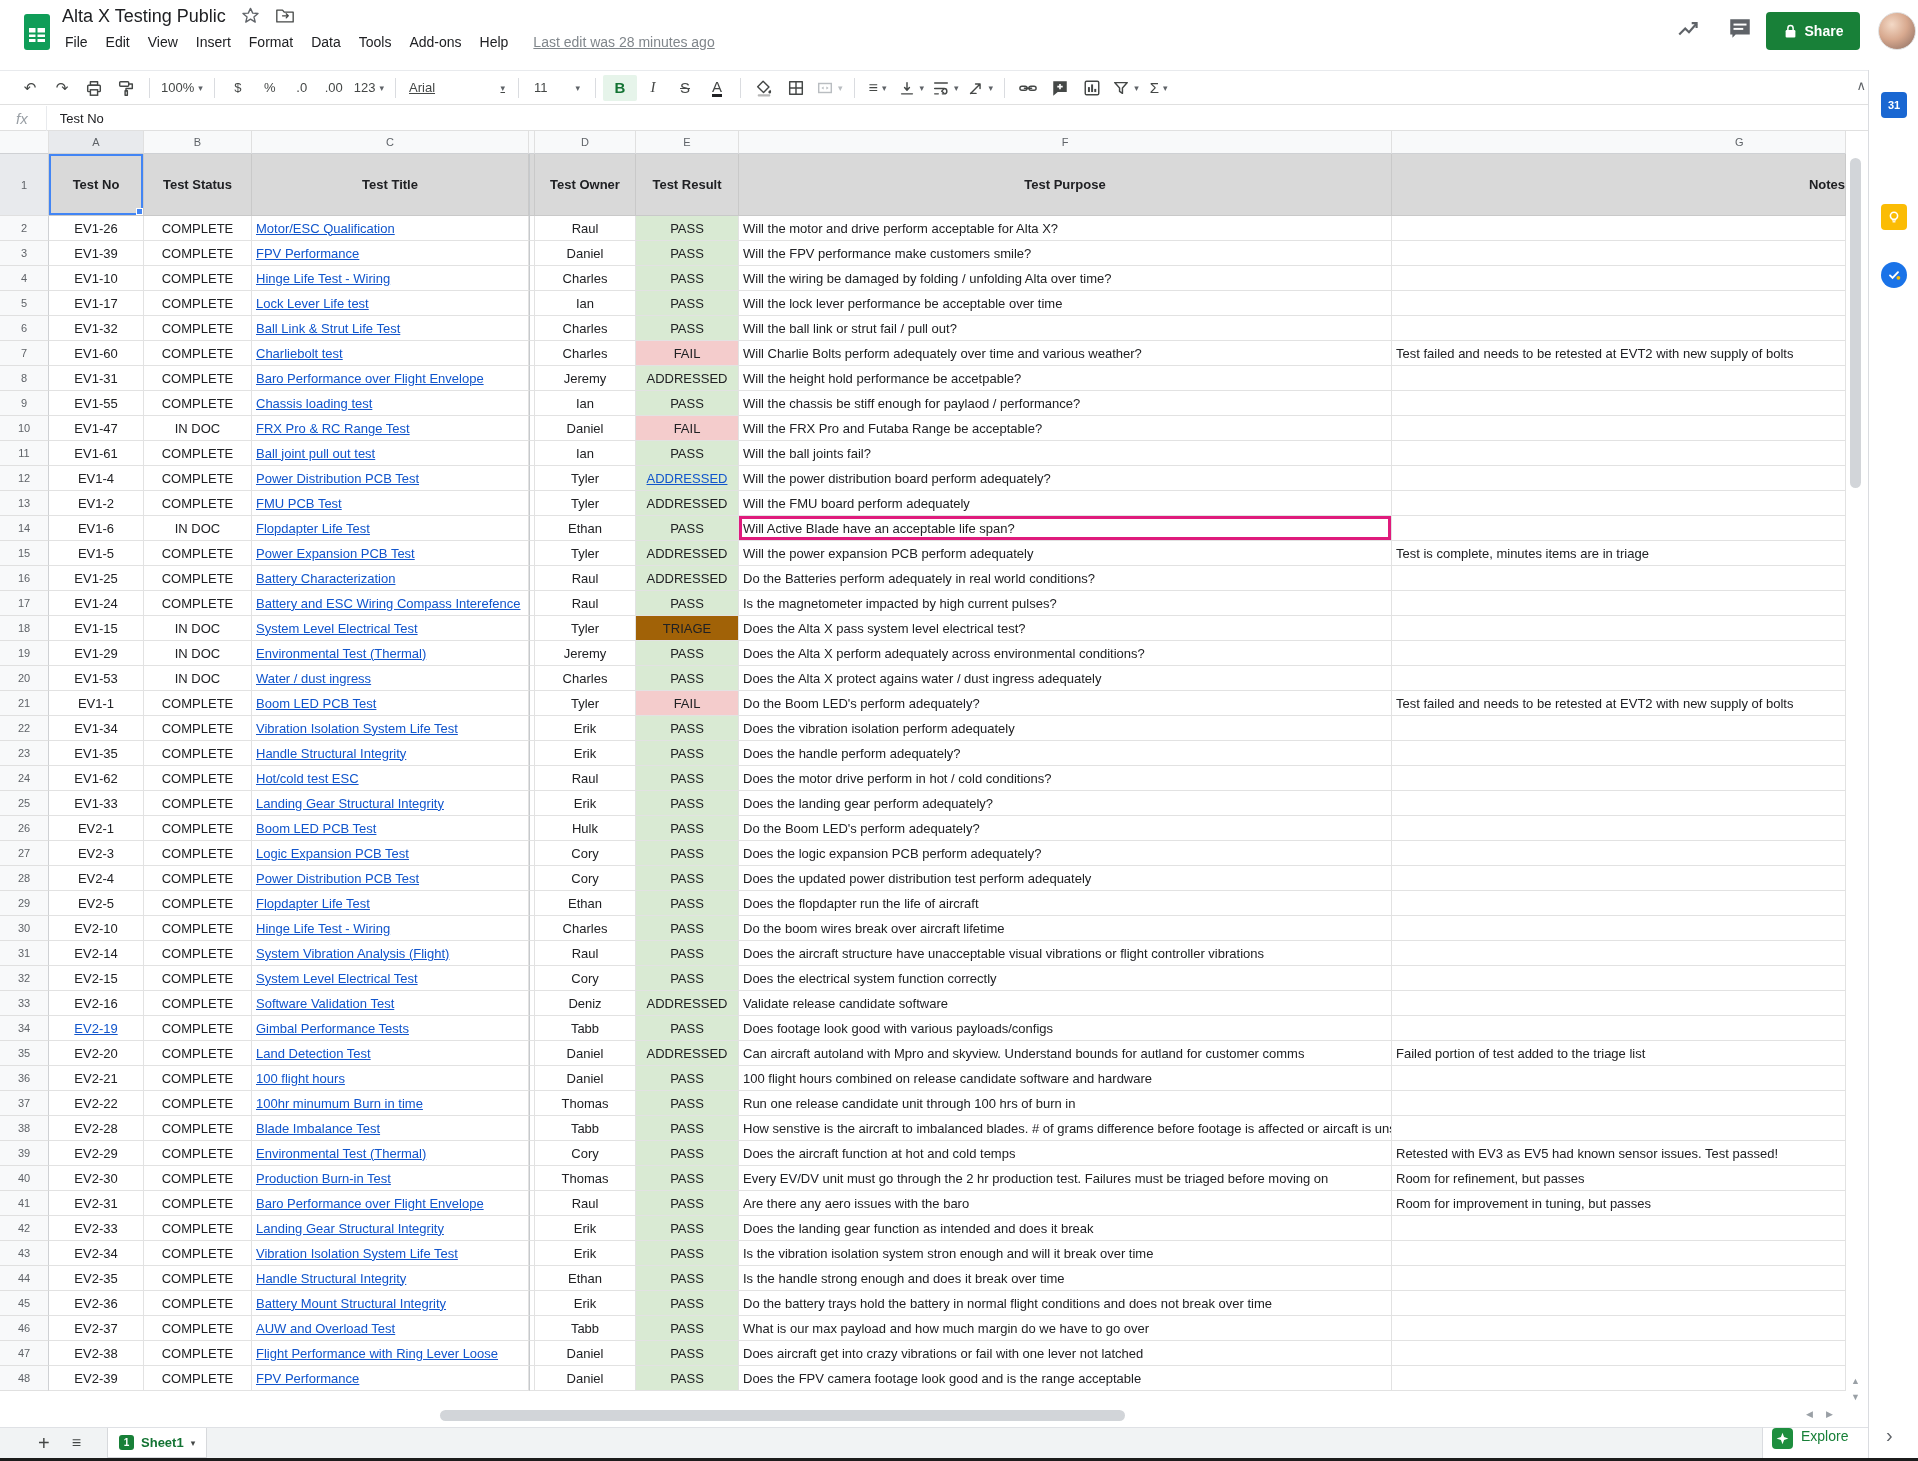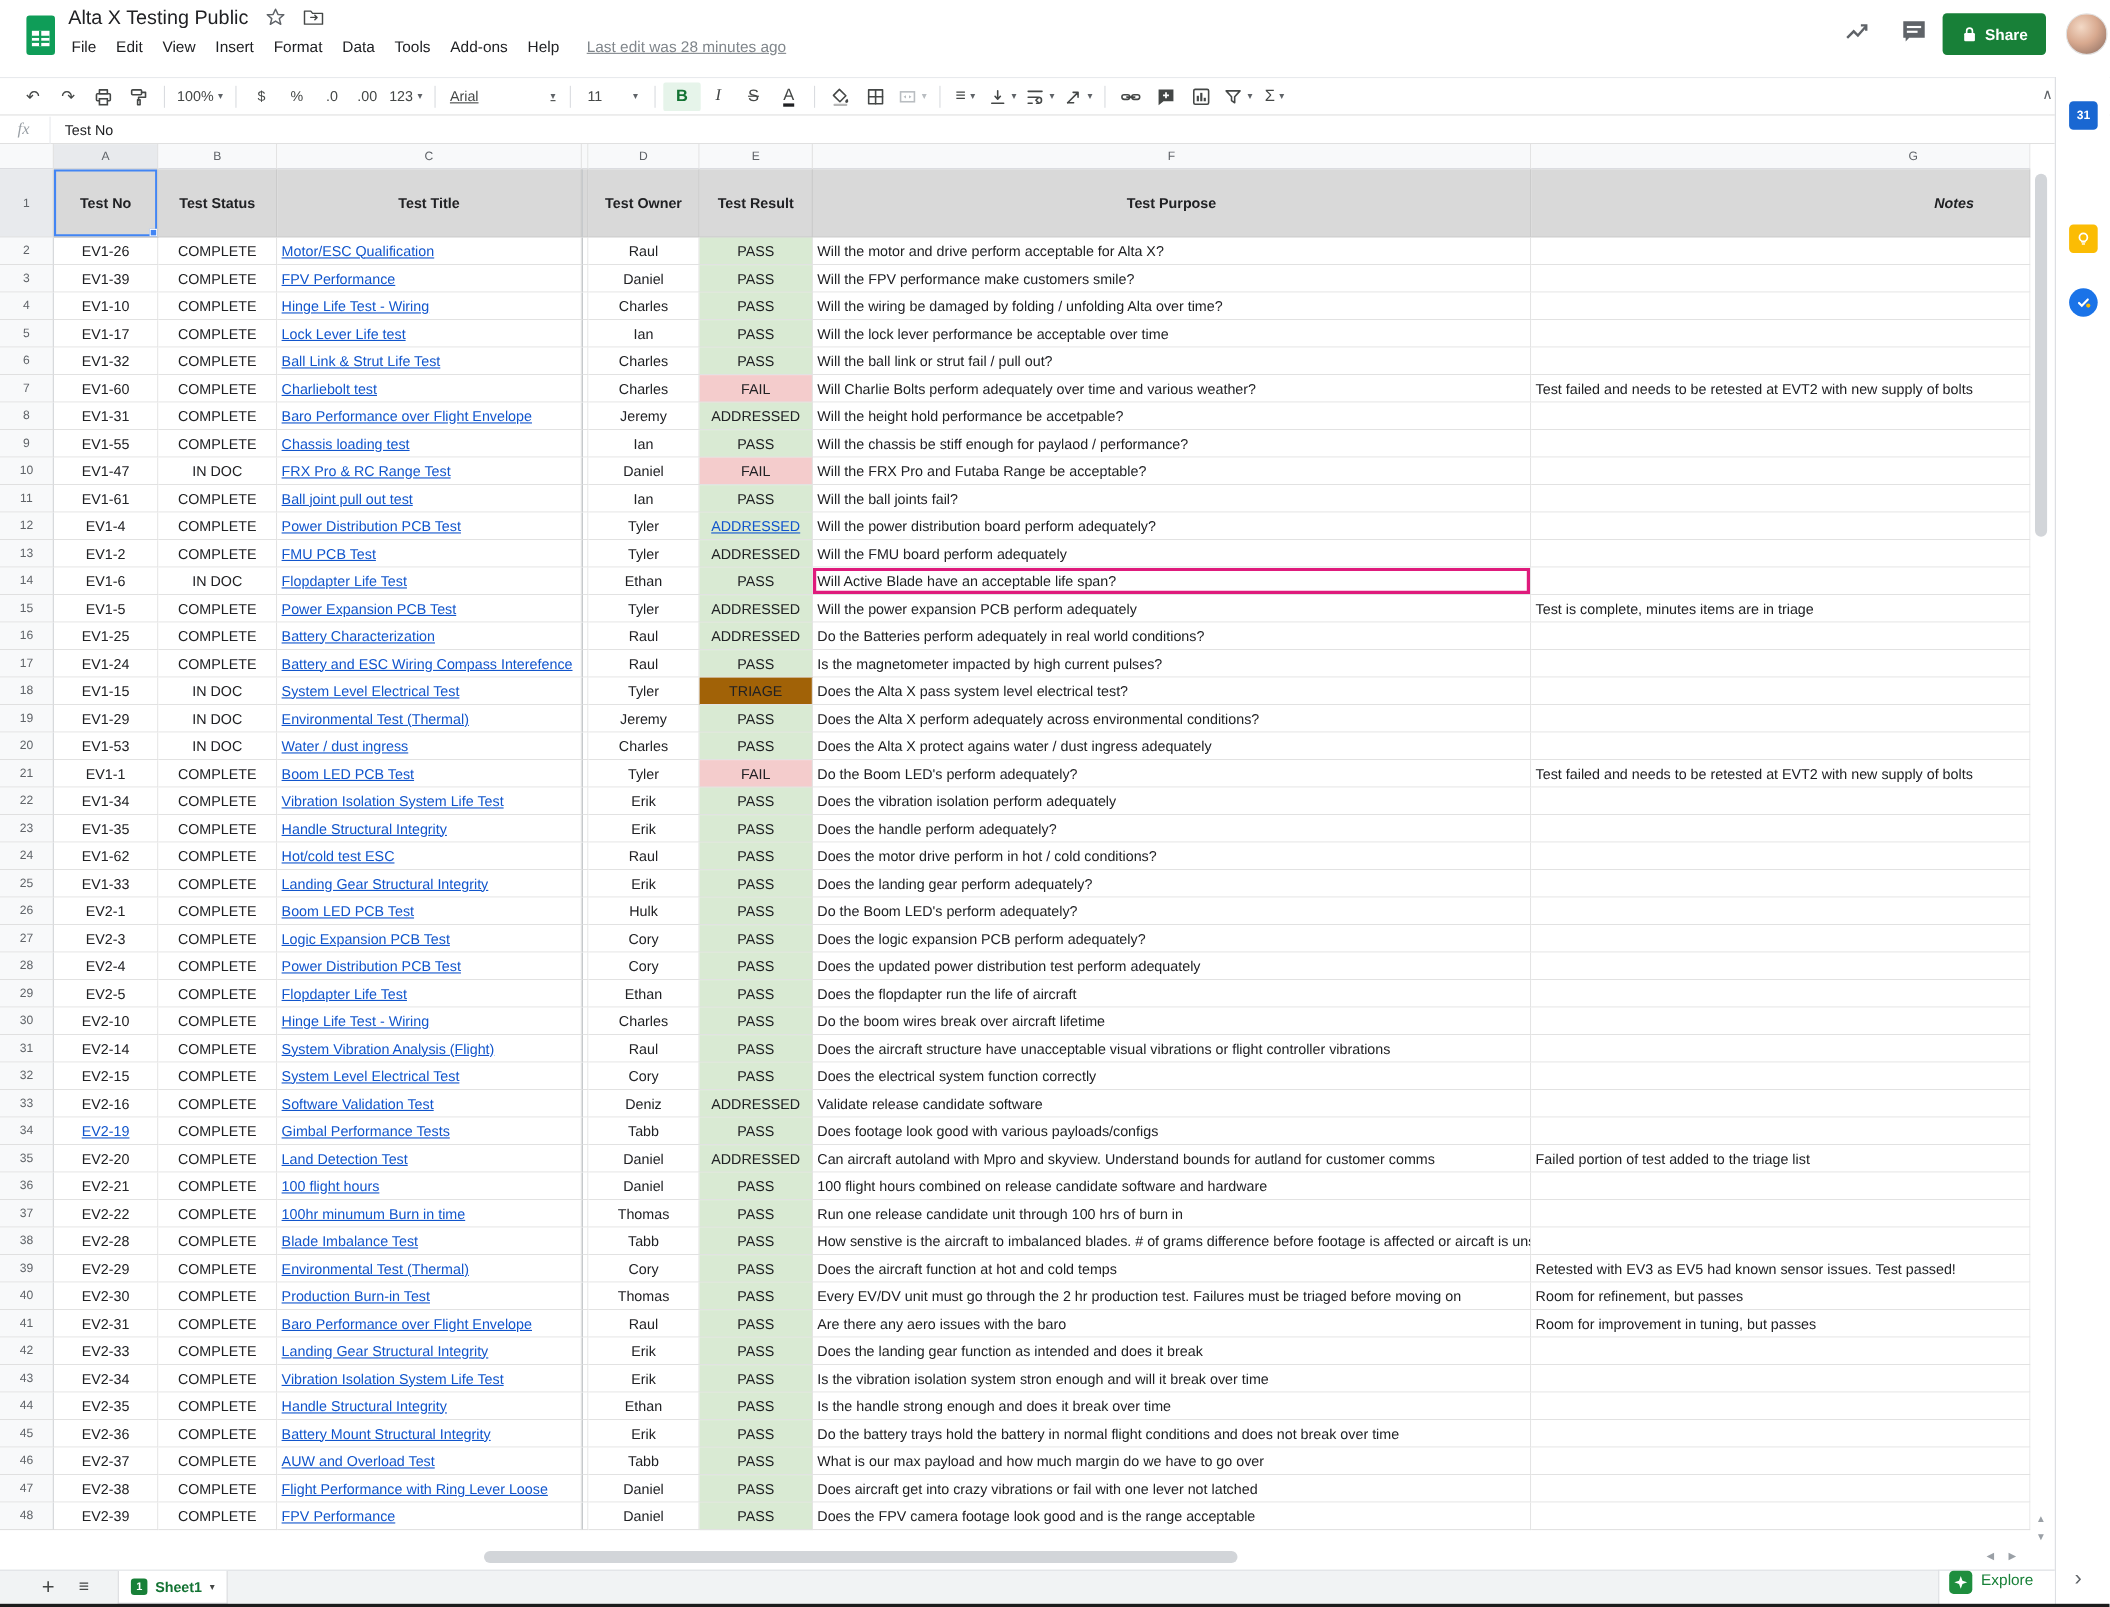--- a/index.html
+++ b/index.html
@@ -35,40 +35,40 @@
   .dd{font-size:9px;color:#5f6368;margin-left:4px;}
   .bold-active{background:#e6f4ea;font-weight:bold;color:#137333;width:26px;}
   .it{font-style:italic;font-family:"Liberation Serif",serif;}
   .strike{text-decoration:line-through;}
   .ucolor{border-bottom:3px solid #202124;line-height:15px;}
   .collapse-btn{position:absolute;right:52px;top:78px;color:#5f6368;font-size:13px;}
 
   
   .formulabar{position:absolute;left:0;top:106px;width:1868px;height:25px;box-sizing:border-box;
               border-bottom:1px solid #e0e0e0;display:flex;align-items:center;background:#fff;}
-  .fx{font-style:italic;font-family:Liberation Serif, serif;color:#9aa0a6;font-size:15px;margin-left:16px;}
+  .fx{font-style:italic;font-family:Liberation Sans, sans-serif;color:#9aa0a6;font-size:15px;margin-left:16px;}
   .fb-sep{width:1px;height:25px;background:#e8eaed;margin-left:18px;}
   .fb-value{margin-left:13px;font-size:13px;color:#202124;}
 
   
   .gridwrap{position:absolute;left:0;top:131px;width:1846px;height:1296px;overflow:hidden;}
   table{border-collapse:separate;border-spacing:0;table-layout:fixed;width:1846px;}
   td,th{box-sizing:border-box;overflow:hidden;white-space:nowrap;padding:0;}
   .co-rh{width:49px}.co-a{width:95px}.co-b{width:108px}.co-c{width:277px}.co-gap{width:6px}
   .co-d{width:101px}.co-e{width:103px}.co-f{width:653px}.co-g{width:454px}
   tr.letters th{height:23px;background:#f8f9fa;color:#5f6368;font-size:11px;font-weight:normal;
                 border-right:1px solid #e0e0e0;border-bottom:1px solid #cfd1d4;text-align:center;}
   tr.letters th.hl{background:#e8eaed;}
   tr.letters th.gl{text-align:left;padding-left:343px;}
   th.rnum{background:#f8f9fa;color:#5f6368;font-size:11px;font-weight:normal;text-align:center;
           border-right:1px solid #cfd1d4;border-bottom:1px solid #e0e0e0;}
   th.rnum.hl{background:#e8eaed;}
   tr.hdr td{height:62px;background:#d9d9d9;font-weight:bold;font-size:13px;text-align:center;
             border-right:1px solid #c9c9c9;border-bottom:1px solid #c9c9c9;}
-  tr.hdr td.gn{text-align:center;padding-left:316px;font-style:italic;}
+  tr.hdr td.gn{text-align:right;padding-left:316px;}
   tr.data td{height:25px;background:#fff;font-size:13px;border-right:1px solid #e2e2e2;
              border-bottom:1px solid #e2e2e2;padding:0 4px;}
   td.ctr{text-align:center;}
   td.gap{background:#e8eaed;border-left:1px solid #c6c9cc;border-right:1px solid #c6c9cc;border-bottom:none;padding:0;}
   tr.hdr td.gap{border-bottom:1px solid #c9c9c9;}
   .lnk{color:#1155cc;text-decoration:underline;}
   td.sel{position:relative;box-shadow:inset 0 0 0 2px #4285f4;}
   .fill-handle{position:absolute;right:0;bottom:0;width:7px;height:7px;background:#4285f4;border:1px solid #fff;box-sizing:border-box;}
 
   

